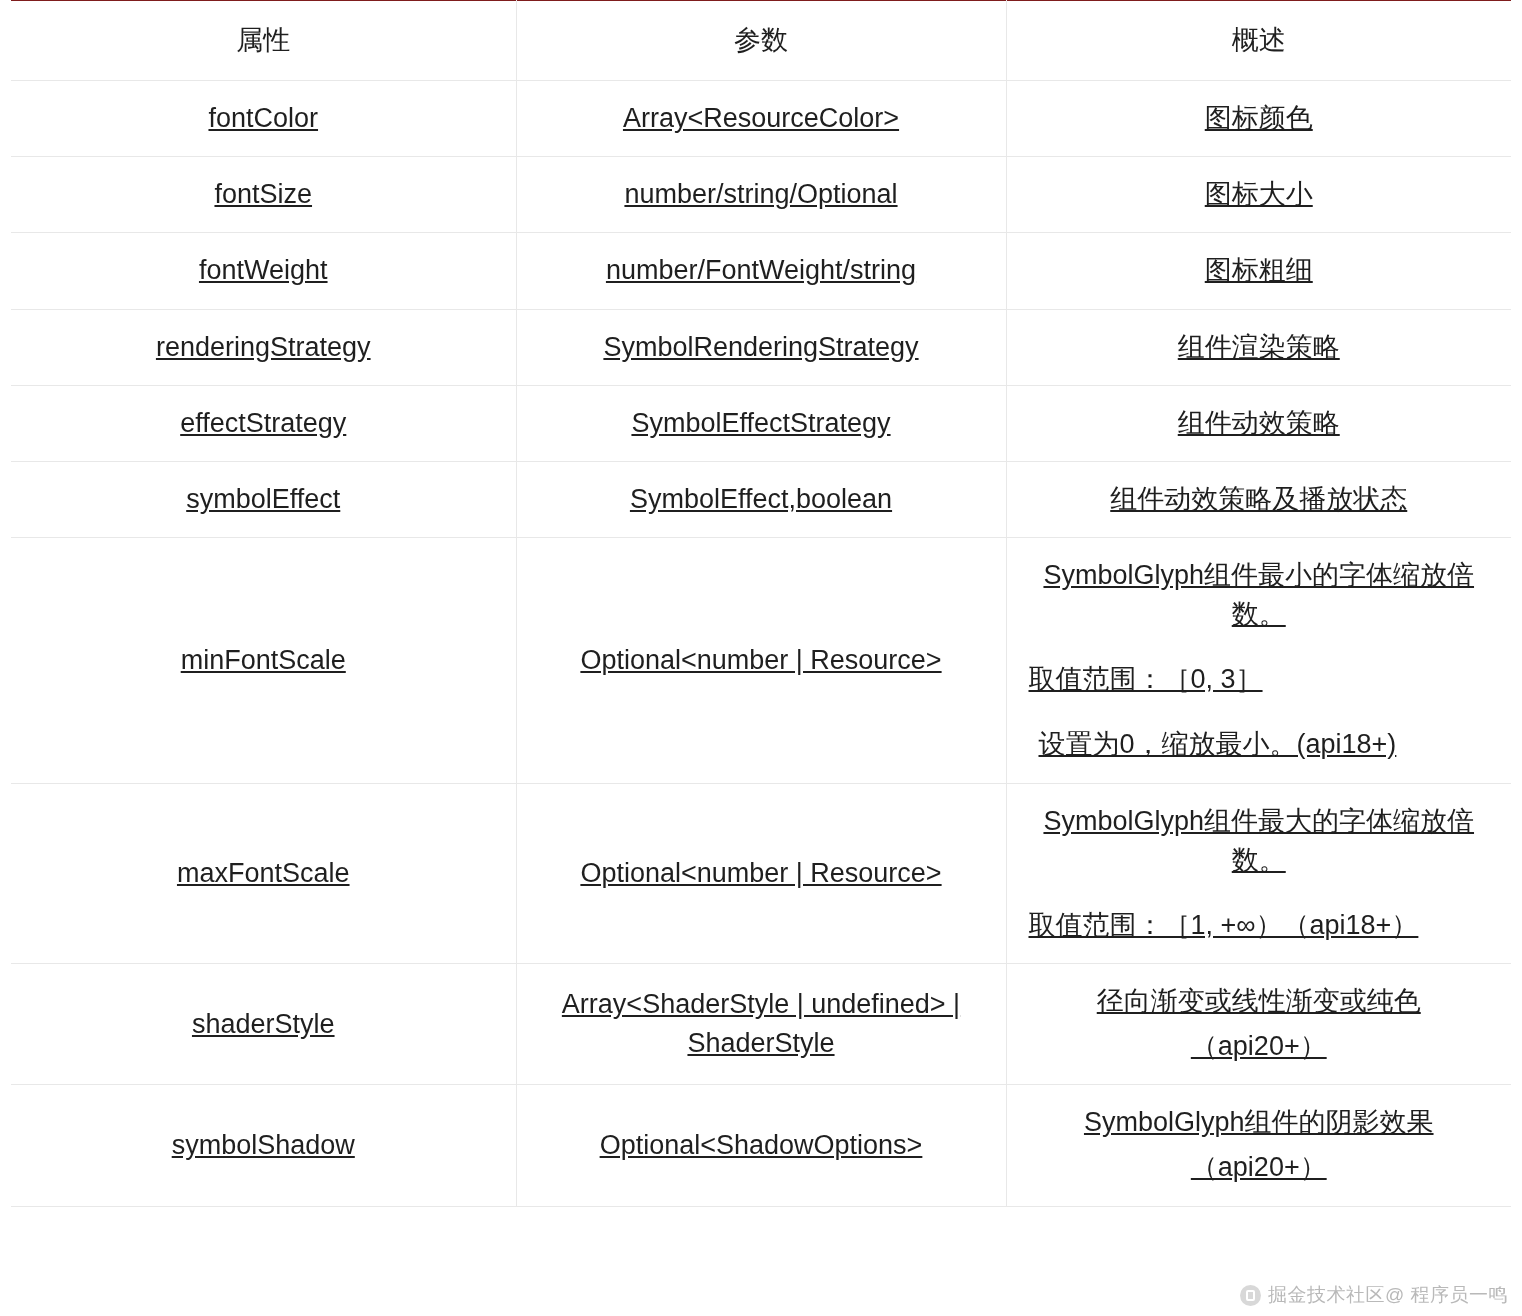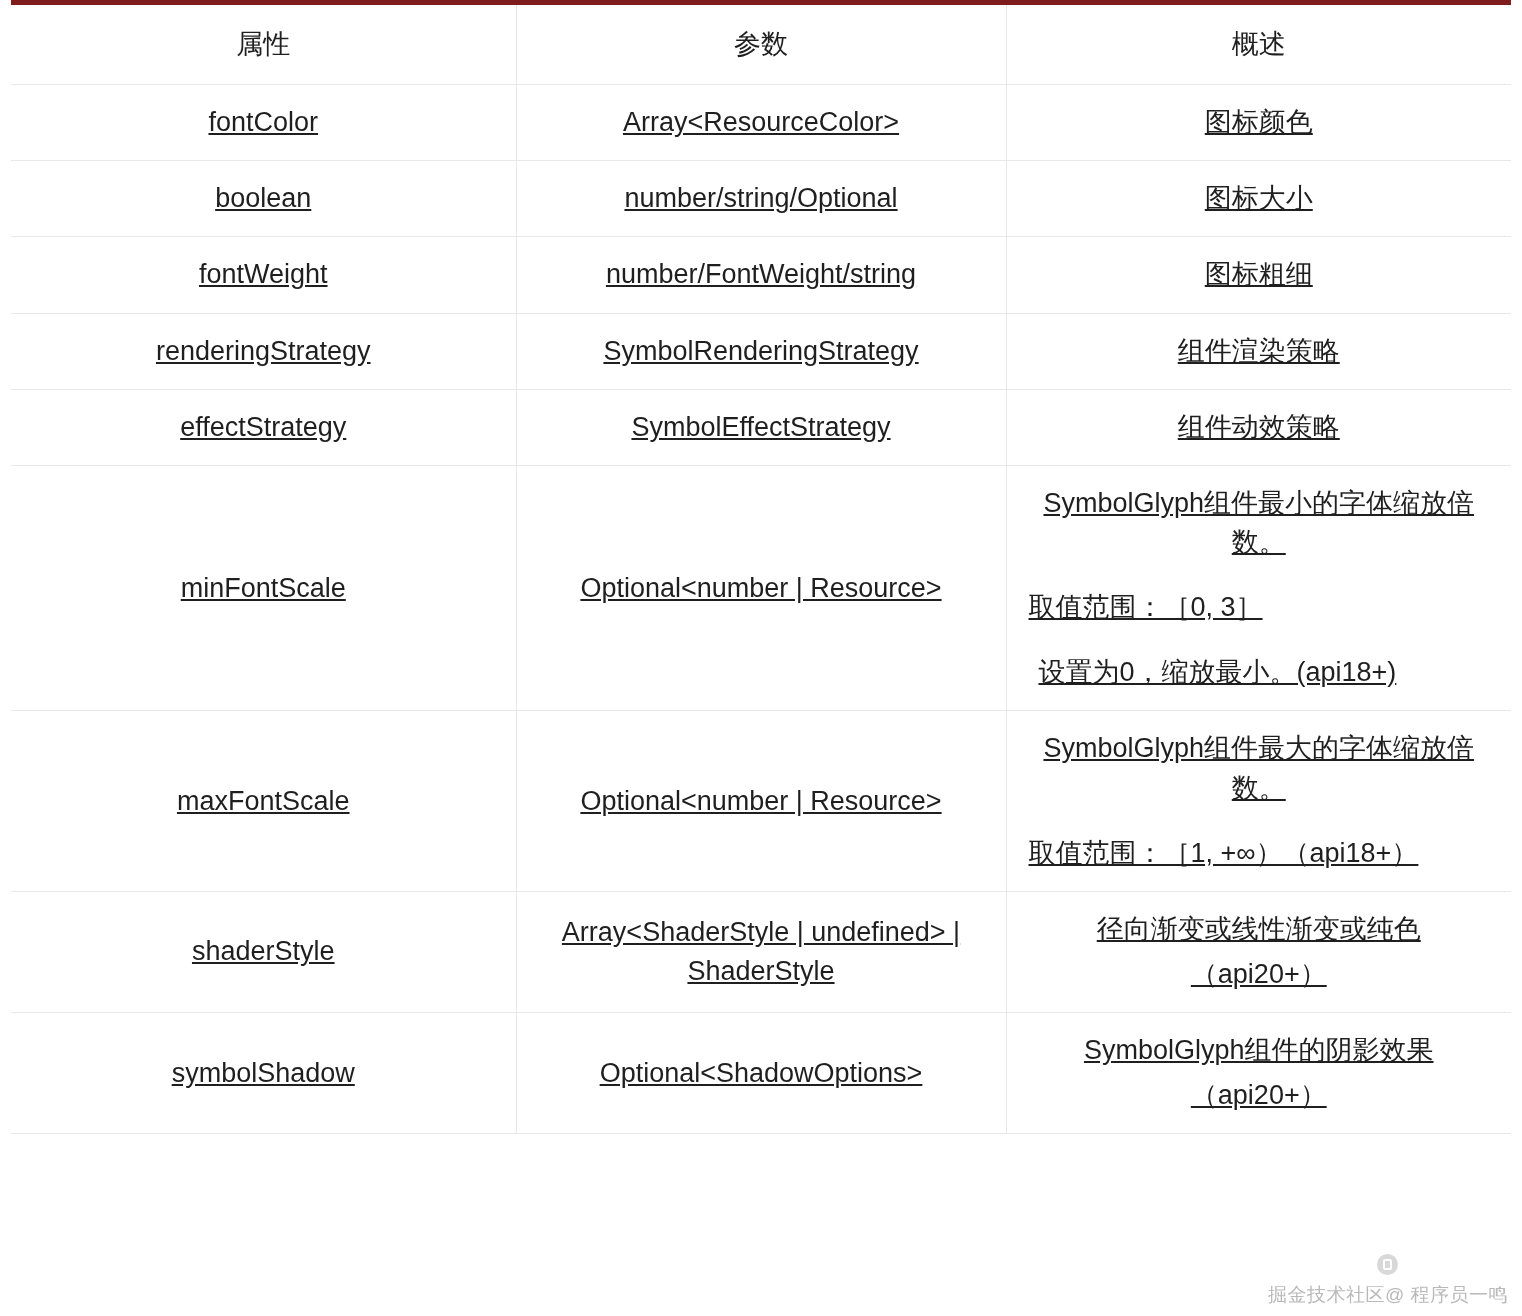--- a/index.html
+++ b/index.html
@@ -49,21 +49,21 @@
   table.api-table td:nth-child(1) {
     border-right: 1px solid #e8e8e8;
   }
   table.api-table th:nth-child(2),
   table.api-table td:nth-child(2) {
     border-right: 1px solid #e8e8e8;
   }
   table.api-table thead th {
     padding-top: 20px;
     padding-bottom: 20px;
-    border-top: 5px solid #7f1d1d;
+    border-top: 1px solid #7f1d1d;
   }
   table.api-table tbody td {
     padding-top: 18px;
     padding-bottom: 18px;
     text-decoration: underline;
   }
   .desc-multi p {
     margin: 0 0 26px 0;
     text-align: center;
   }
@@ -85,21 +85,20 @@
     position: absolute;
     right: 14px;
     bottom: 8px;
     font-size: 19px;
     color: #b9b9b9;
     letter-spacing: 0.5px;
     white-space: nowrap;
     display: flex;
     align-items: center;
     gap: 7px;
-    flex-direction: column;
   }
   .watermark .wm-logo {
     display: inline-block;
     width: 21px;
     height: 21px;
     border-radius: 50%;
     background: #d8d8d8;
     position: relative;
     flex: none;
   }
@@ -135,21 +134,21 @@
     </thead>
     <tbody>
 
       <tr>
         <td>fontColor</td>
         <td>Array&lt;ResourceColor&gt;</td>
         <td>图标颜色</td>
       </tr>
 
       <tr>
-        <td>boolean</td>
+        <td>fontSize</td>
         <td>number/string/Optional</td>
         <td>图标大小</td>
       </tr>
 
       <tr>
         <td>fontWeight</td>
         <td>number/FontWeight/string</td>
         <td>图标粗细</td>
       </tr>
 
@@ -158,20 +157,25 @@
         <td>SymbolRenderingStrategy</td>
         <td>组件渲染策略</td>
       </tr>
 
       <tr>
         <td>effectStrategy</td>
         <td>SymbolEffectStrategy</td>
         <td>组件动效策略</td>
       </tr>
 
+      <tr>
+        <td>symbolEffect</td>
+        <td>SymbolEffect,boolean</td>
+        <td>组件动效策略及播放状态</td>
+      </tr>
 
       <tr>
         <td>minFontScale</td>
         <td>Optional&lt;number | Resource&gt;</td>
         <td class="desc-multi">
           <p>SymbolGlyph组件最小的字体缩放倍数。</p>
           <p class="left">取值范围：［0, 3］</p>
           <p class="indent">设置为0，缩放最小。(api18+)</p>
         </td>
       </tr>

